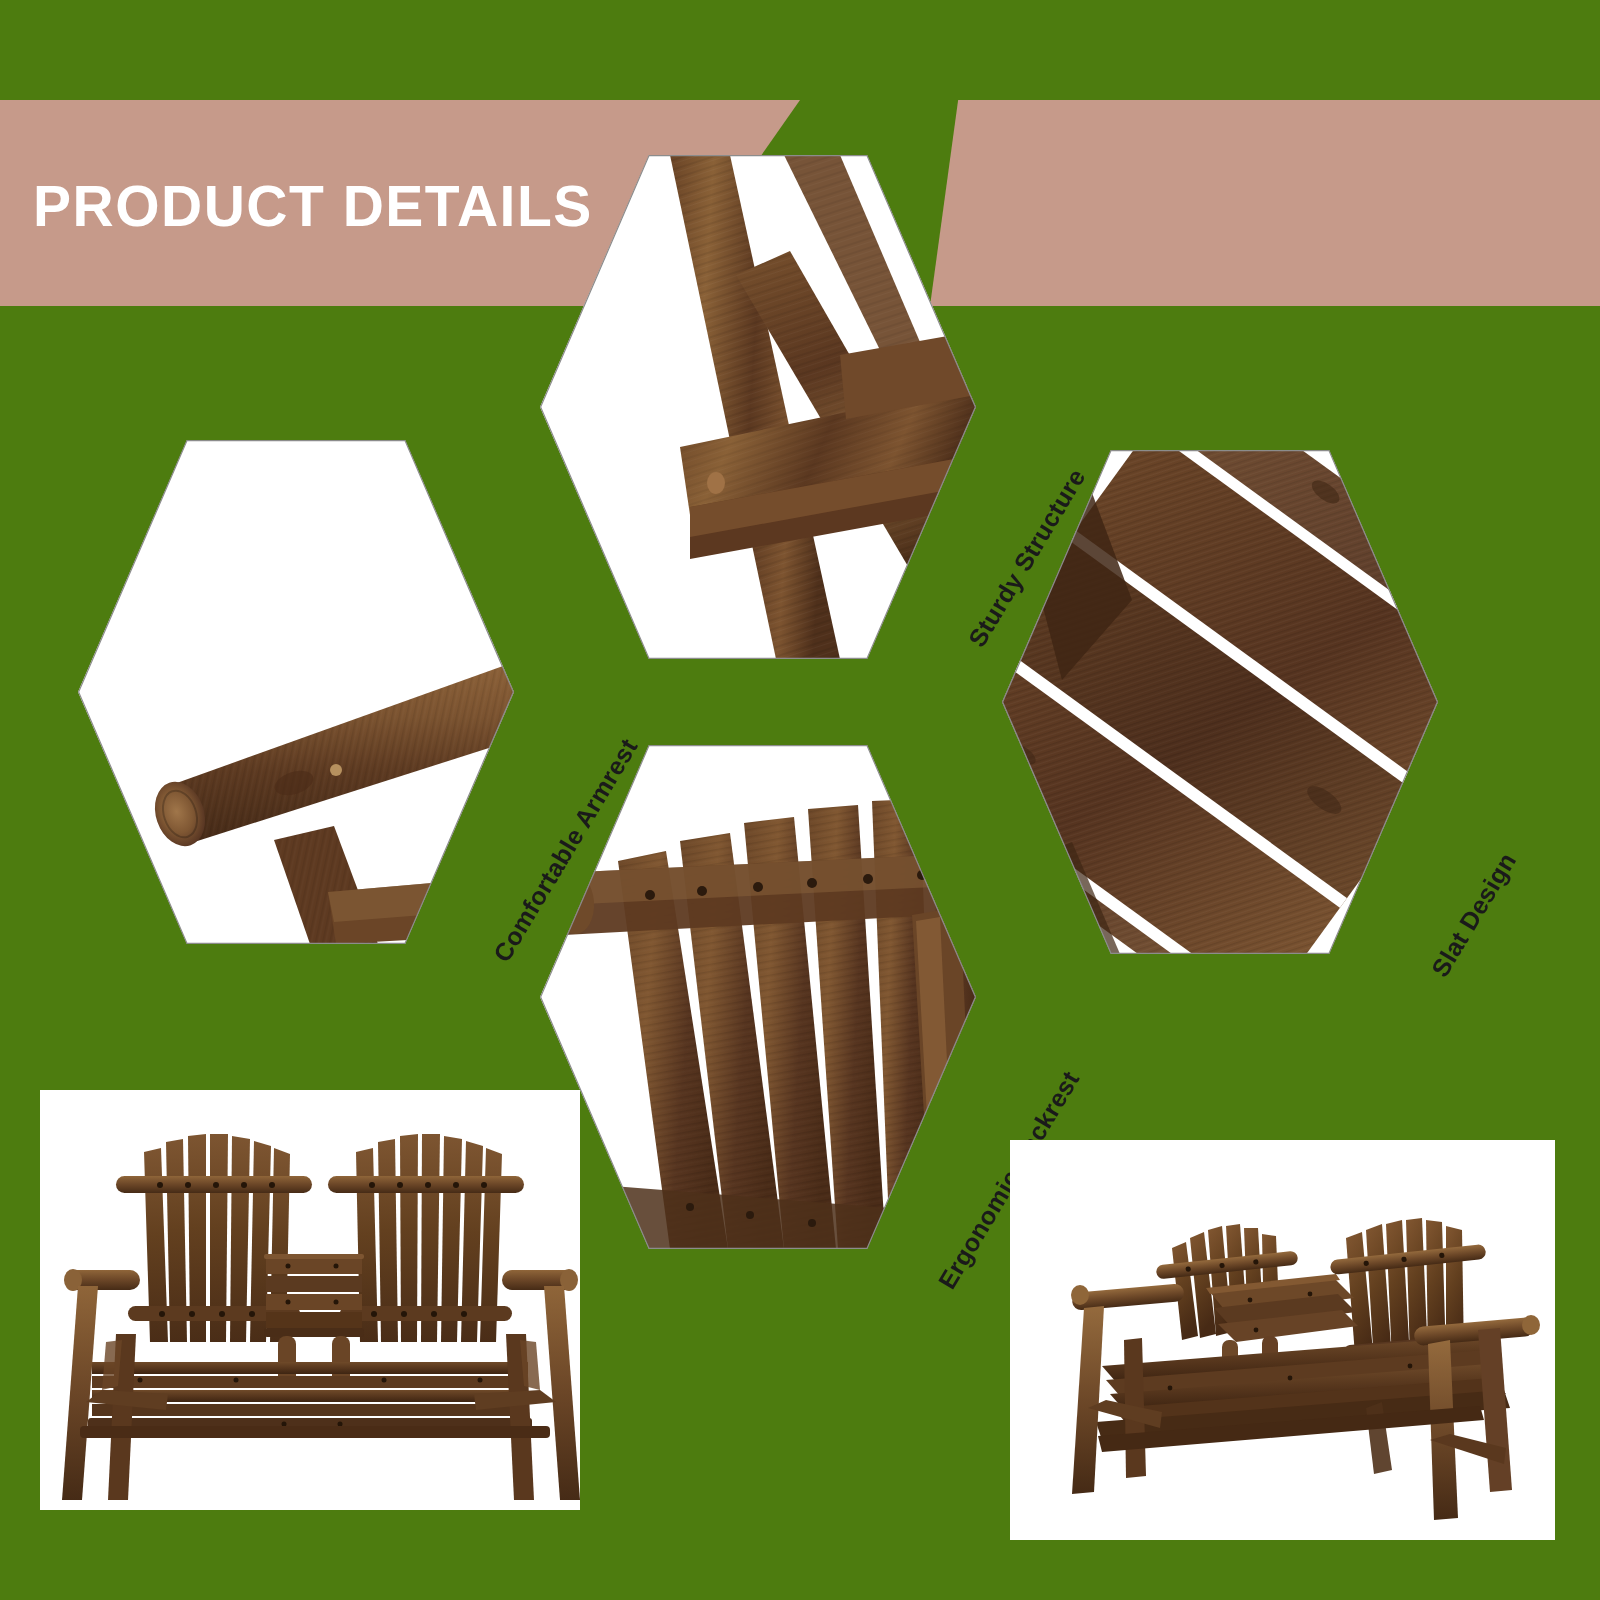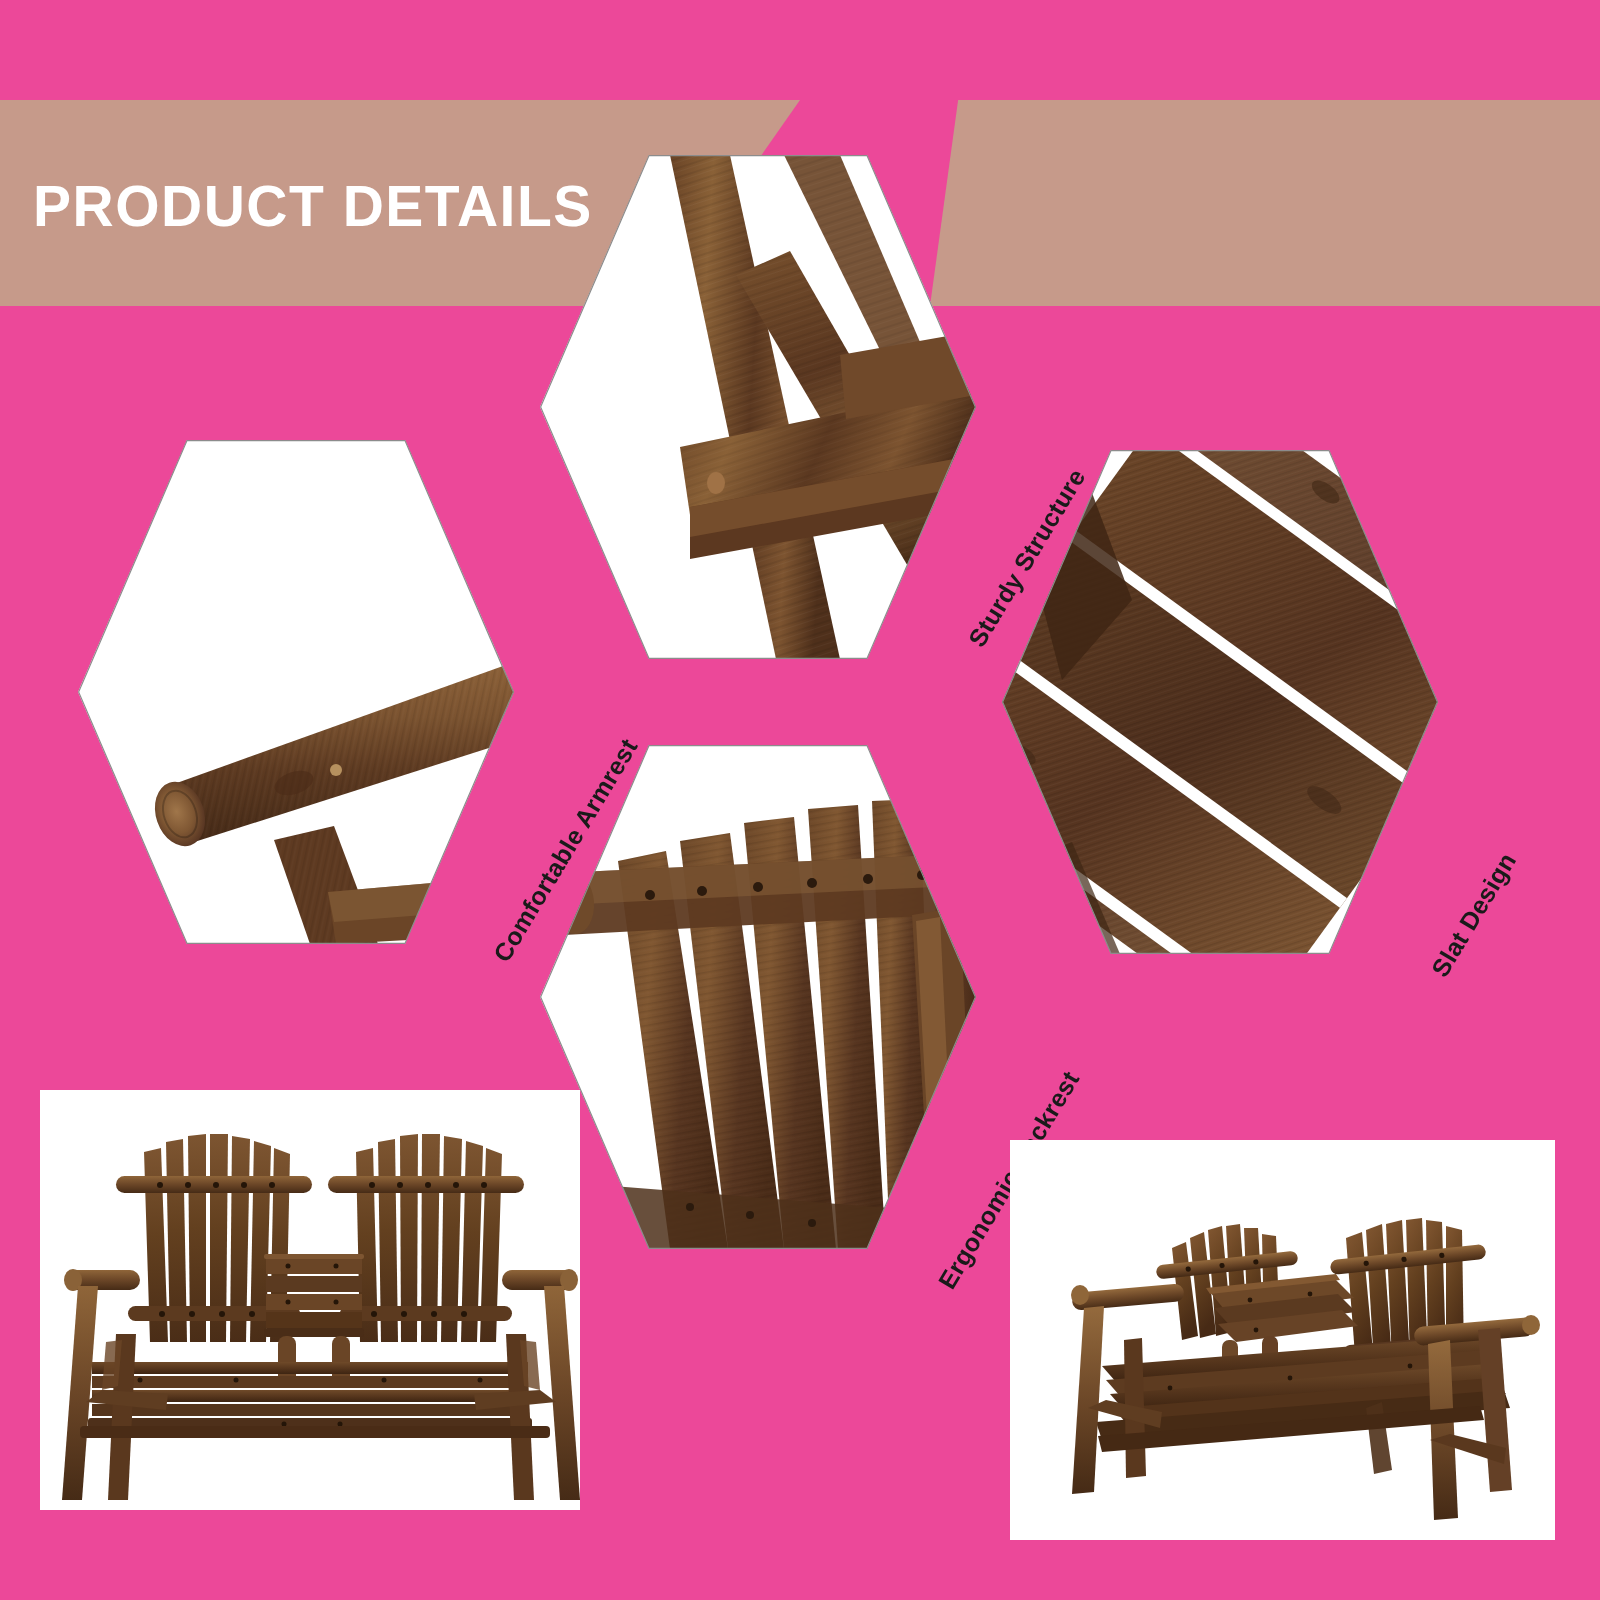--- a/index.html
+++ b/index.html
@@ -7,21 +7,21 @@
     padding: 0;
     background: #ffffff;
   }
   body {
     font-family: "Liberation Sans", sans-serif;
   }
   #page {
     position: relative;
     width: 1600px;
     height: 1600px;
-    background: #ec4899;
+    background: #4d7c0f;
     overflow: hidden;
   }
 
   
   .banner-left {
     position: absolute;
     left: 0; top: 100px;
     width: 800px; height: 206px;
     background: #c69a8a;
     clip-path: polygon(0 0, 100% 0, 82.0% 100%, 0 100%);

